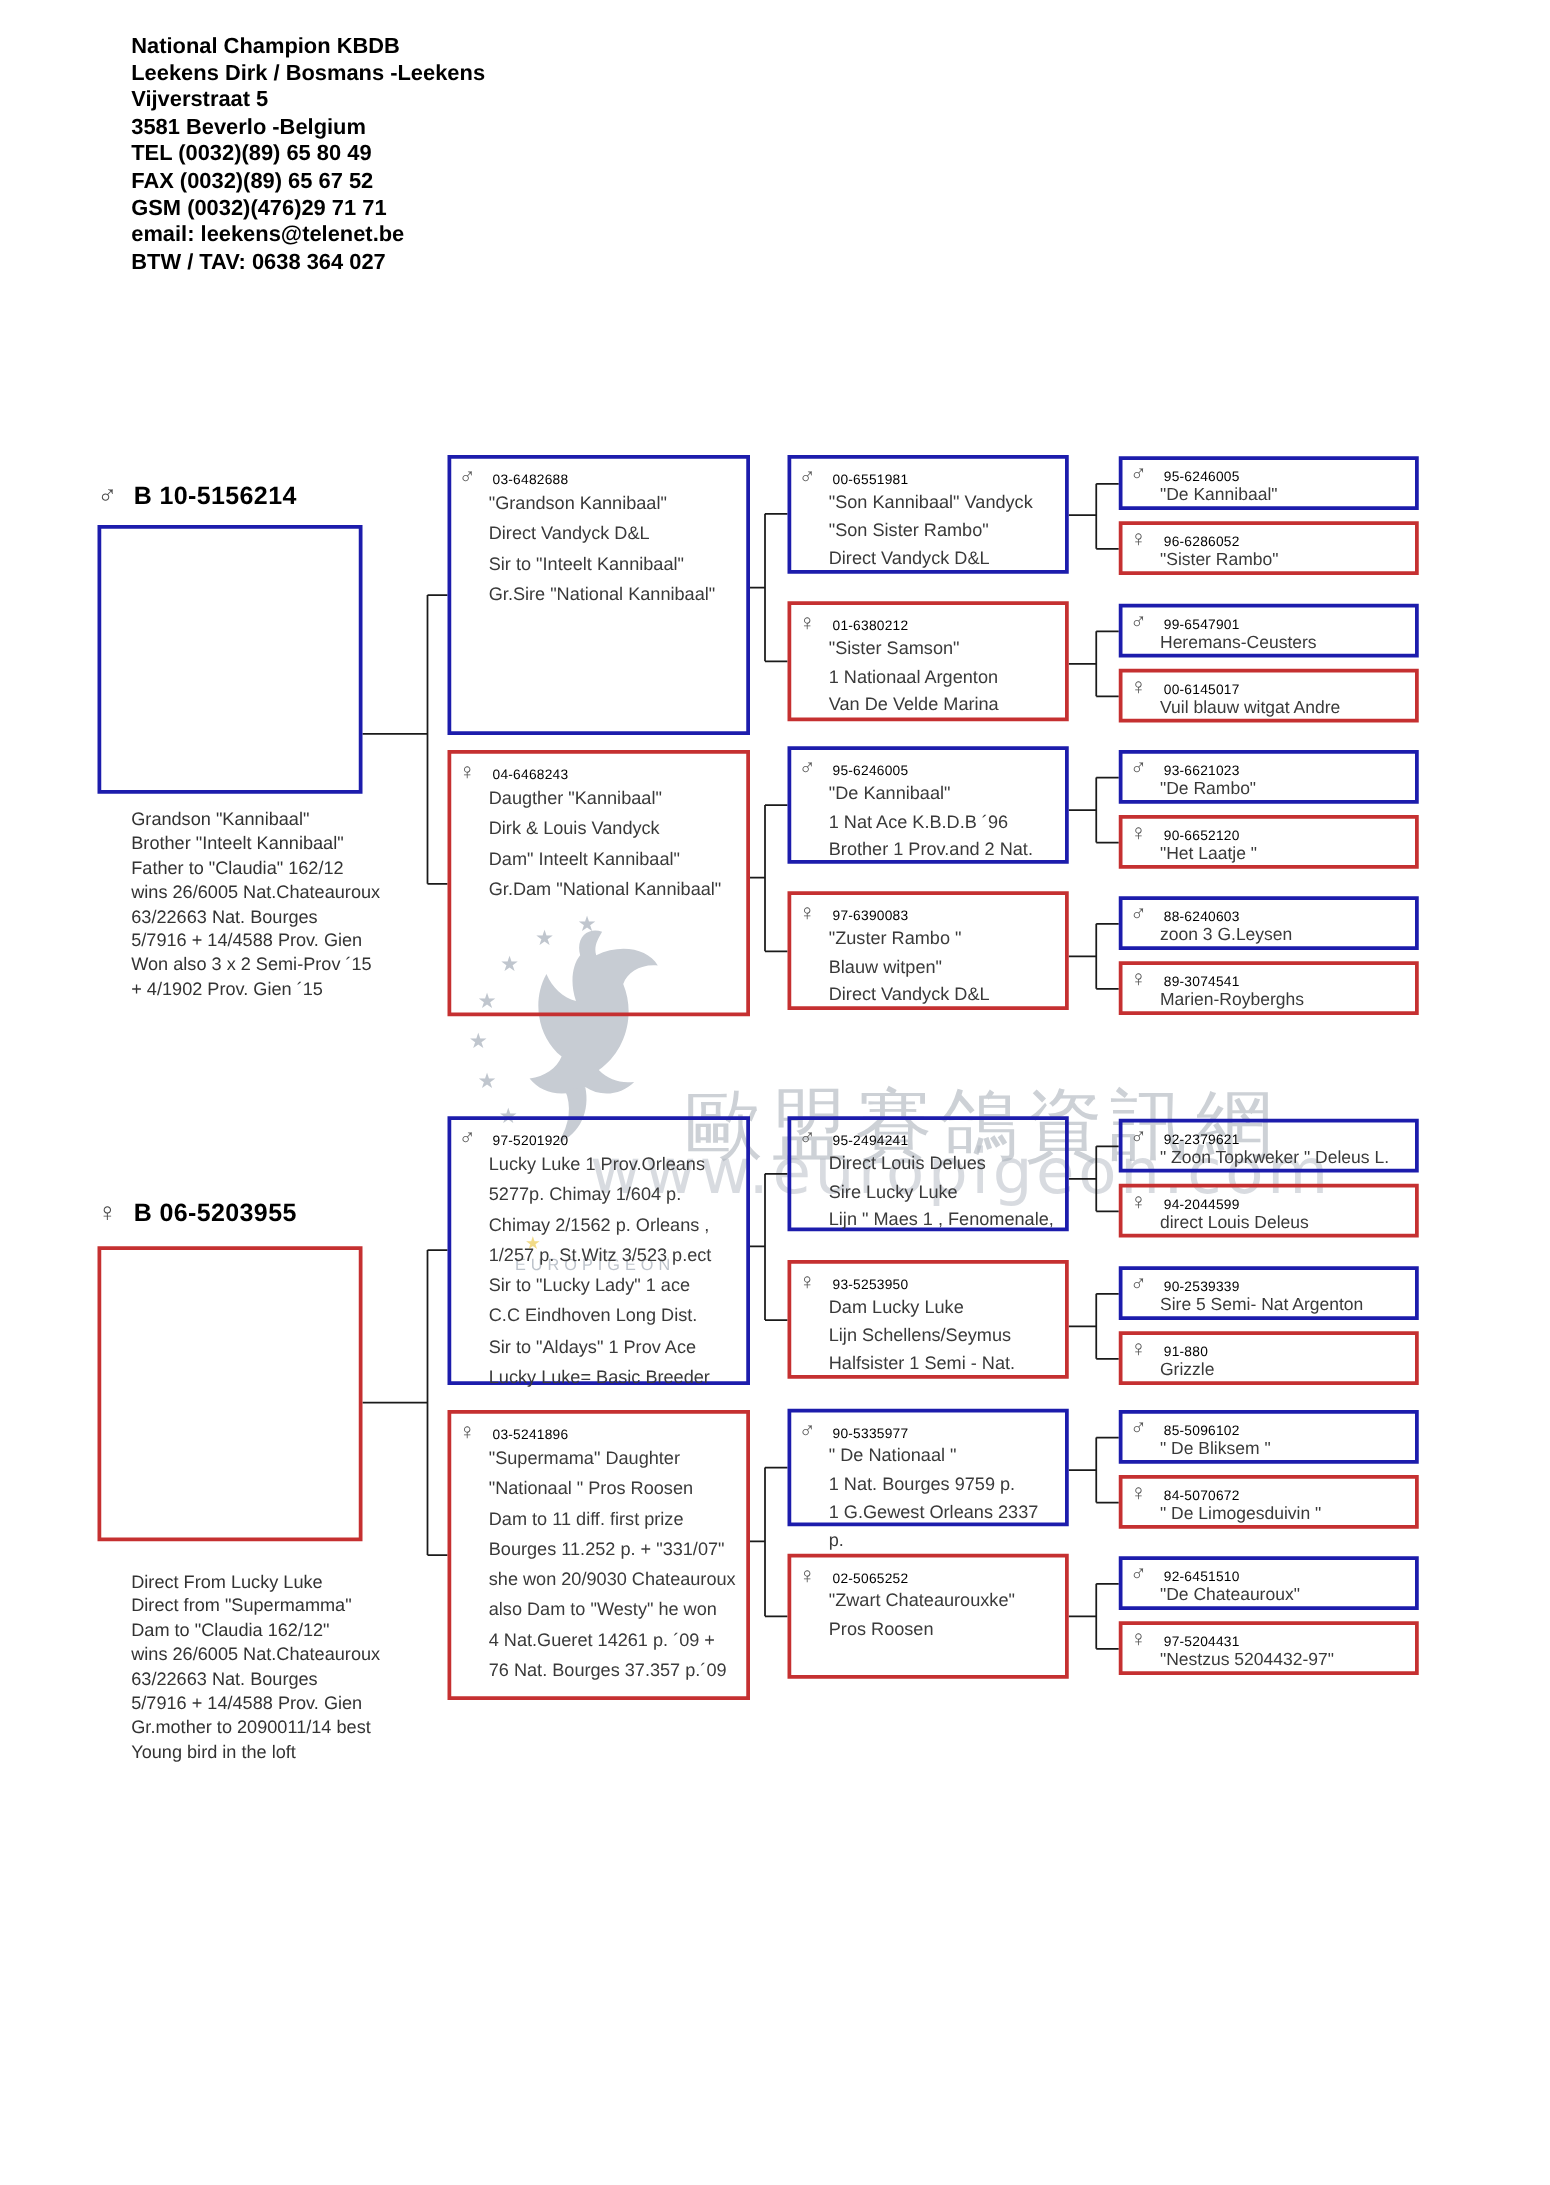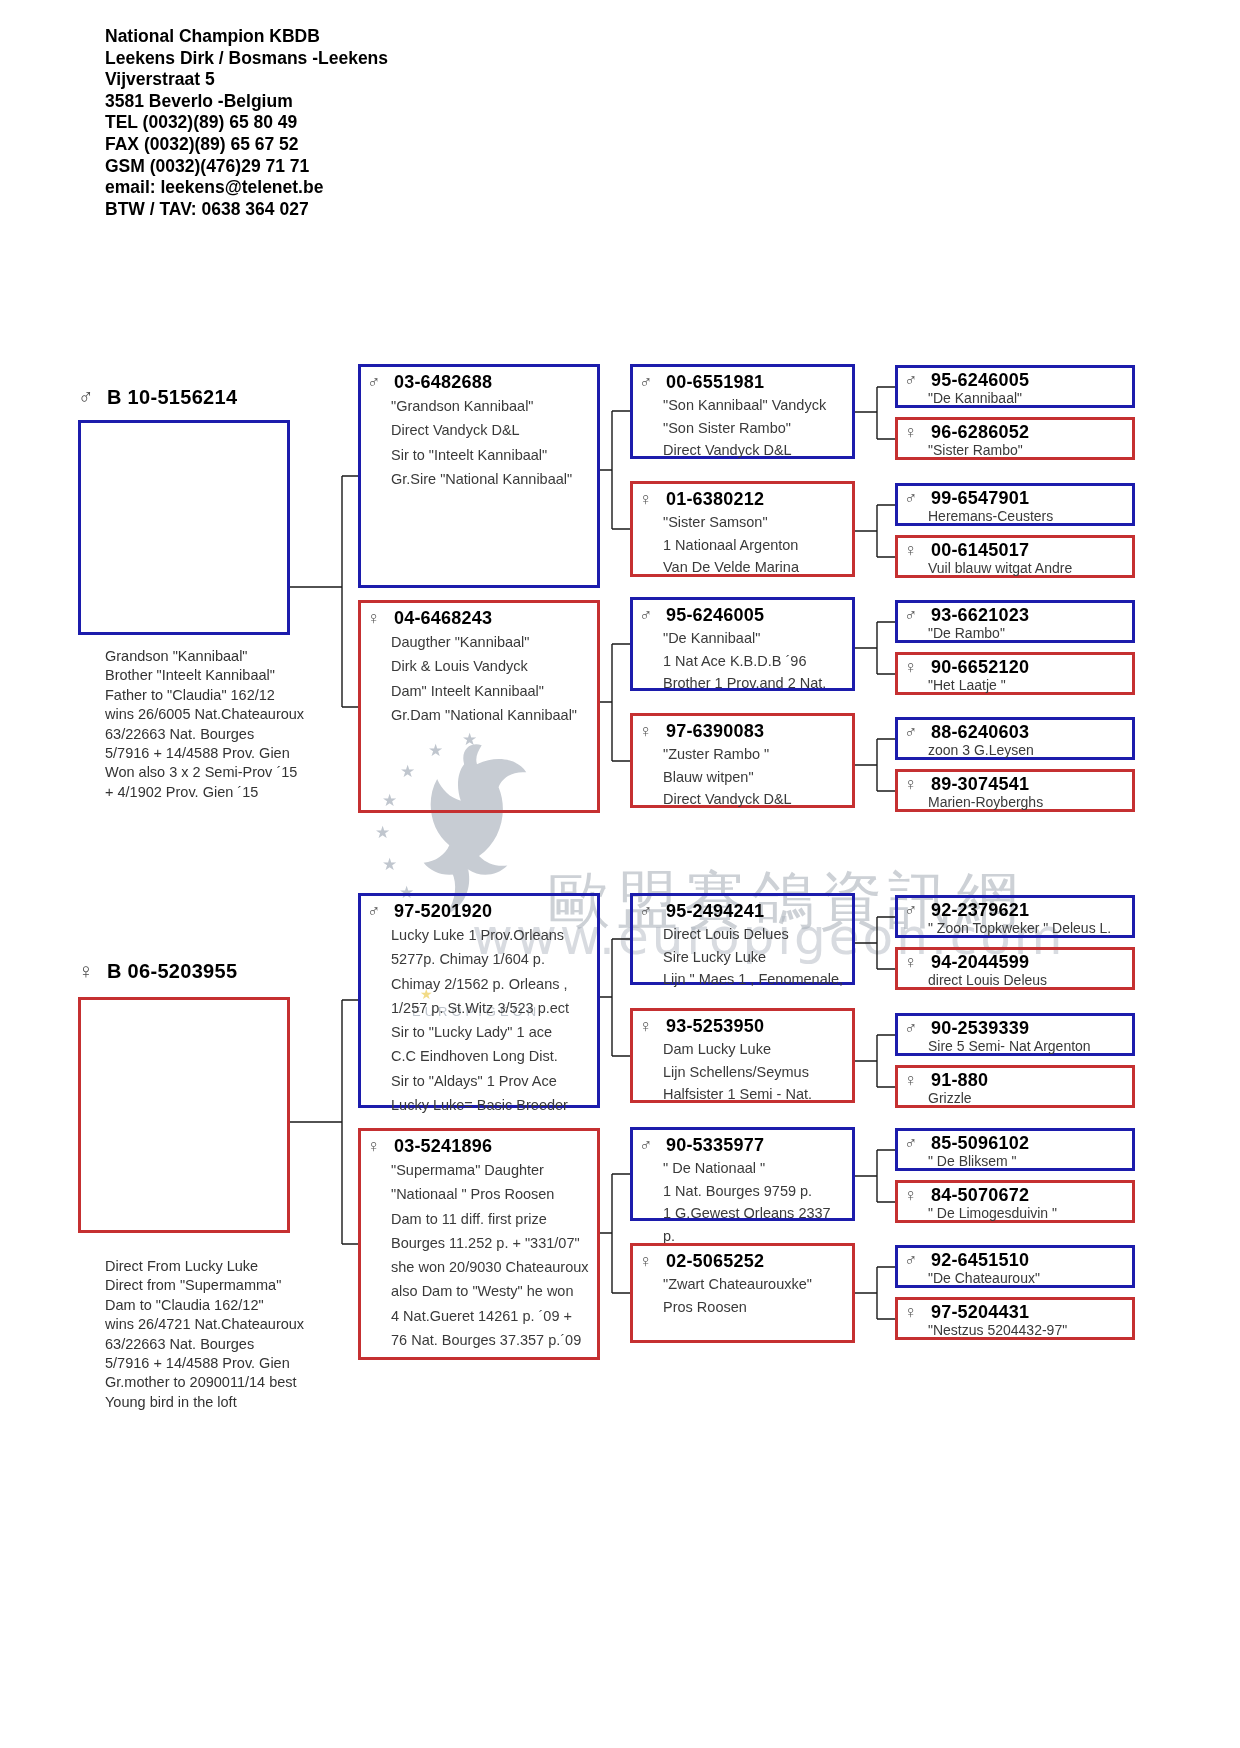--- a/index.html
+++ b/index.html
@@ -29,21 +29,21 @@
   .g1-label .sym{font-size:21px;color:#4a4a4a;width:29px;flex:none;}
   .g1-label .ring{font-weight:bold;font-size:20px;letter-spacing:0.3px;}
   .notes{position:absolute;width:240px;font-size:14.5px;line-height:19.4px;
          color:#333;white-space:pre-line;z-index:3;}
   
   .pbox{position:absolute;box-sizing:border-box;background:transparent;z-index:3;}
   .pbox.male{border:3px solid var(--male,#1c1cac);}
   .pbox.female{border:3px solid var(--female,#c53031);}
   .head{display:flex;align-items:baseline;padding:5px 6px 0 6px;}
   .sym{width:27px;font-size:18px;color:#555;flex:none;line-height:1;}
-  .ring{font-weight:bold;font-size:18px;color:#000;letter-spacing:0.2px;}
+  .ring{font-weight:normal;font-size:11px;color:#000;letter-spacing:0.2px;}
   .body{padding:1px 6px 4px 30px;font-size:14.5px;color:#3a3a3a;
         line-height:21.5px;white-space:pre-line;}
   .g2 .body{line-height:24.3px;}
   .g3 .body{line-height:22.6px;}
   .g4 .head{padding-top:2px;}
   .g4 .body{line-height:15px;font-size:14px;padding-top:0;}
 </style>
 </head>
 <body>
 
@@ -111,21 +111,21 @@
 + 4/1902 Prov. Gien   ´15</div>
 
   <div class="g1-label" style="left:78px;top:960px">
     <span class="sym">♀</span>
     <span class="ring">B 06-5203955</span>
   </div>
   <div class="pbox female" style="left:78px;top:997px;width:212px;height:236px"></div>
   <div class="notes" style="left:105px;top:1257px">Direct From Lucky Luke
 Direct from "Supermamma"
 Dam to "Claudia 162/12"
-wins 26/4721 Nat.Chateauroux
+wins 26/6005 Nat.Chateauroux
 63/22663 Nat. Bourges
 5/7916 + 14/4588 Prov. Gien
 Gr.mother to 2090011/14 best
 Young bird in the loft</div>
 
   <div class="pbox g2 male" style="left:358px;top:364px;width:242px;height:224px">
     <div class="head">
         <span class="sym">♂</span>
         <span class="ring">03-6482688</span>
       </div>

